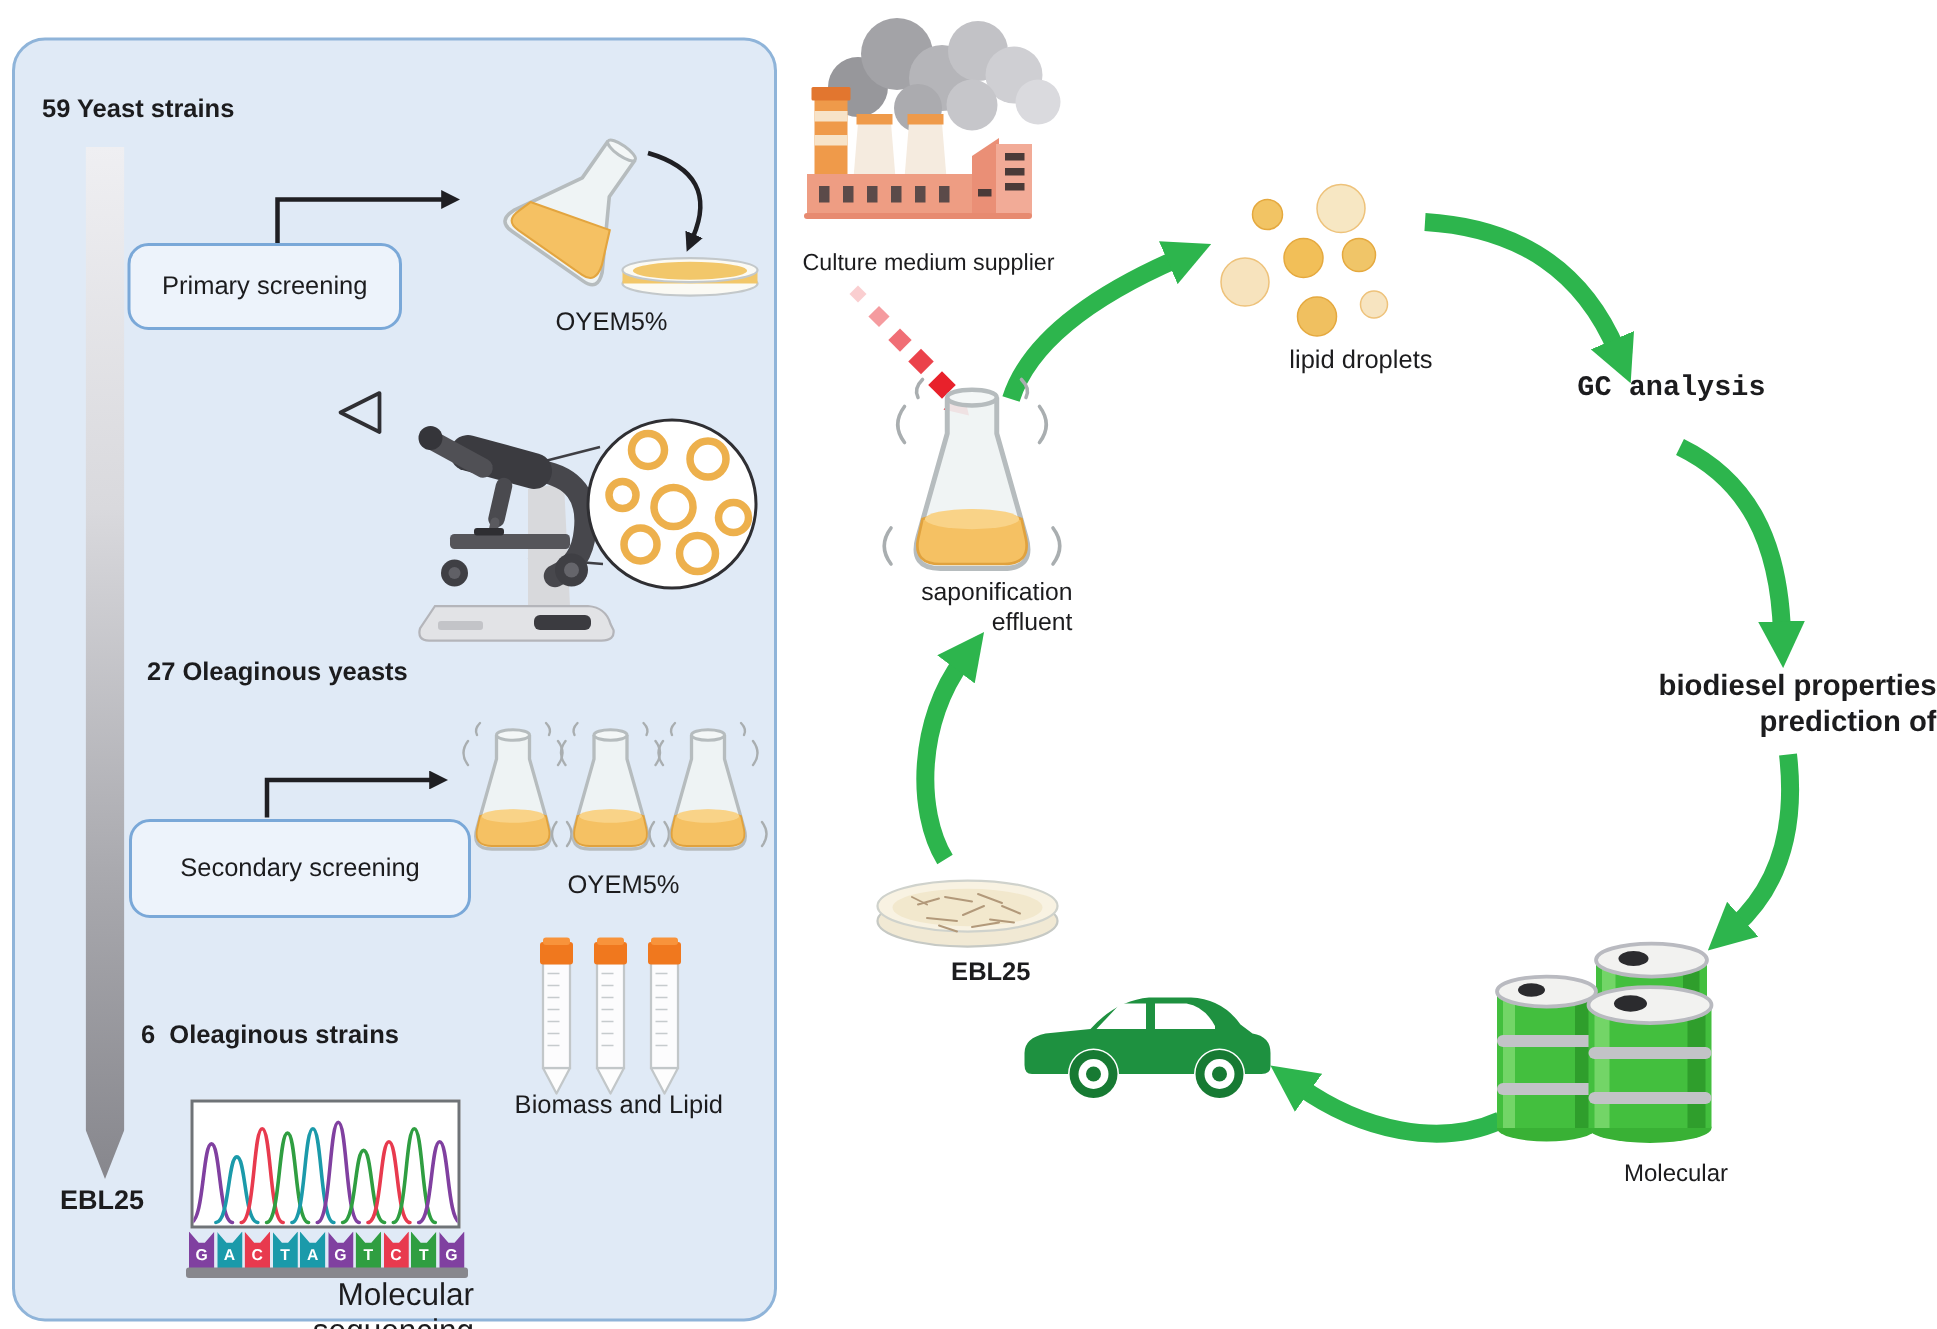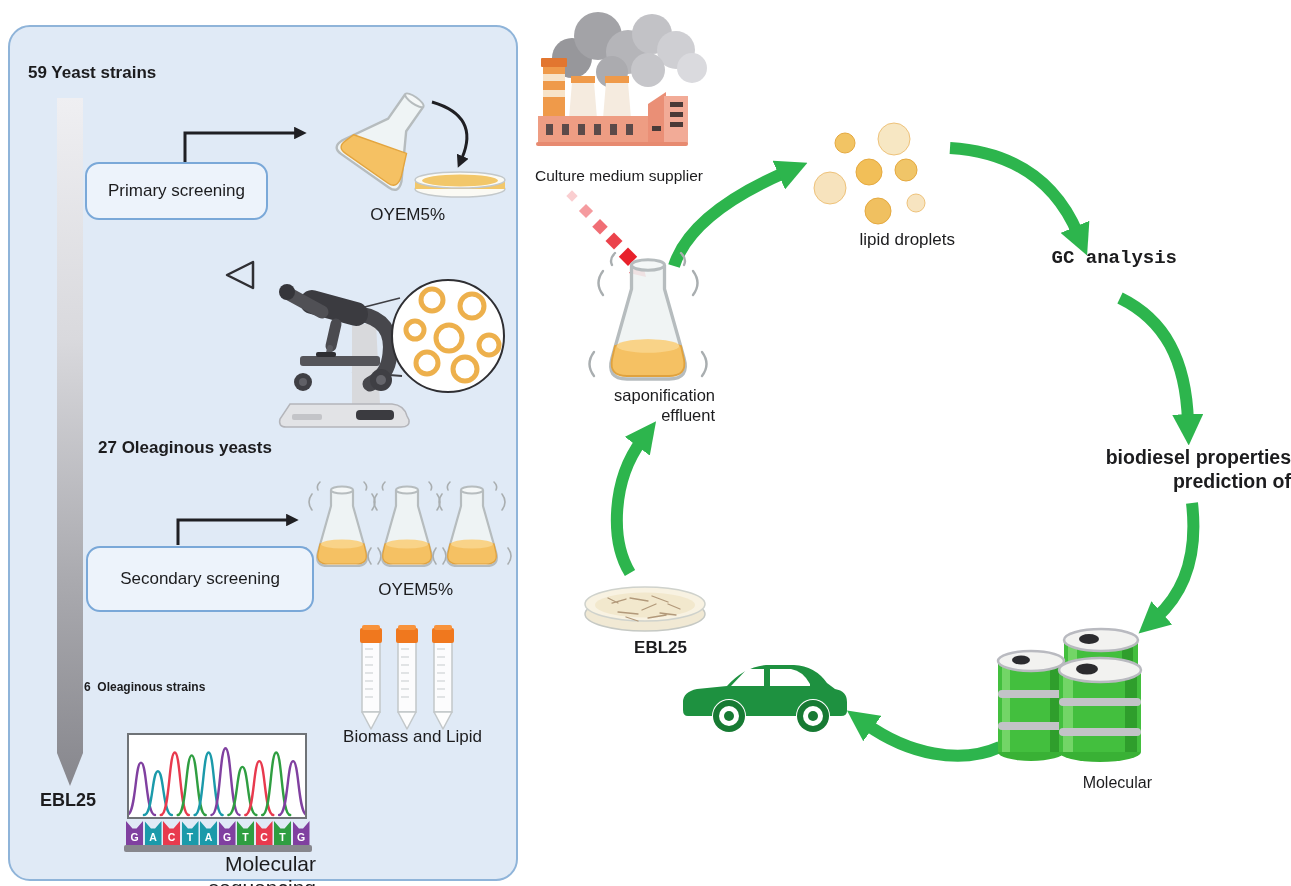--- a/index.html
+++ b/index.html
@@ -284,21 +284,21 @@
 <div class="label ctr" style="left:353px;top:205px;width:92px;font-size:17px;font-weight:500;">OYEM5%</div>
 
 <div class="label bold" style="left:98px;top:438px;font-size:17px;">27 Oleaginous yeasts</div>
 
 <div class="screenbox" style="left:86px;top:546px;width:228px;height:66px;">
   <span>Secondary screening</span>
 </div>
 
 <div class="label ctr" style="left:361px;top:580px;width:92px;font-size:17px;font-weight:500;">OYEM5%</div>
 
-<div class="label bold" style="left:84px;top:680px;font-size:12px;white-space:pre;">6  Oleaginous strains</div>
+<div class="label bold" style="left:94px;top:680px;font-size:17px;white-space:pre;">6  Oleaginous strains</div>
 
 <div class="label ctr" style="left:330px;top:727px;width:152px;font-size:17px;font-weight:500;">Biomass and Lipid</div>
 
 <div class="label bold" style="left:40px;top:790px;font-size:18px;">EBL25</div>
 
 <div id="chroma-box" class="abs">
   <svg id="chroma-svg" width="176" height="82" viewBox="0 0 176 82">
       <path d="M -2 80 C 7 80, 6 27.6, 12 27.6 C 18 27.6, 17 80, 26 80" fill="none" stroke="#8040a0" stroke-width="2.4" stroke-linecap="round"></path>
       <path d="M 14.899999999999999 80 C 23.9 80, 22.9 36.24, 28.9 36.24 C 34.9 36.24, 33.9 80, 42.9 80" fill="none" stroke="#1b9aaa" stroke-width="2.4" stroke-linecap="round"></path>
       <path d="M 31.799999999999997 80 C 40.8 80, 39.8 17.520000000000003, 45.8 17.520000000000003 C 51.8 17.520000000000003, 50.8 80, 59.8 80" fill="none" stroke="#e83a4e" stroke-width="2.4" stroke-linecap="round"></path>

